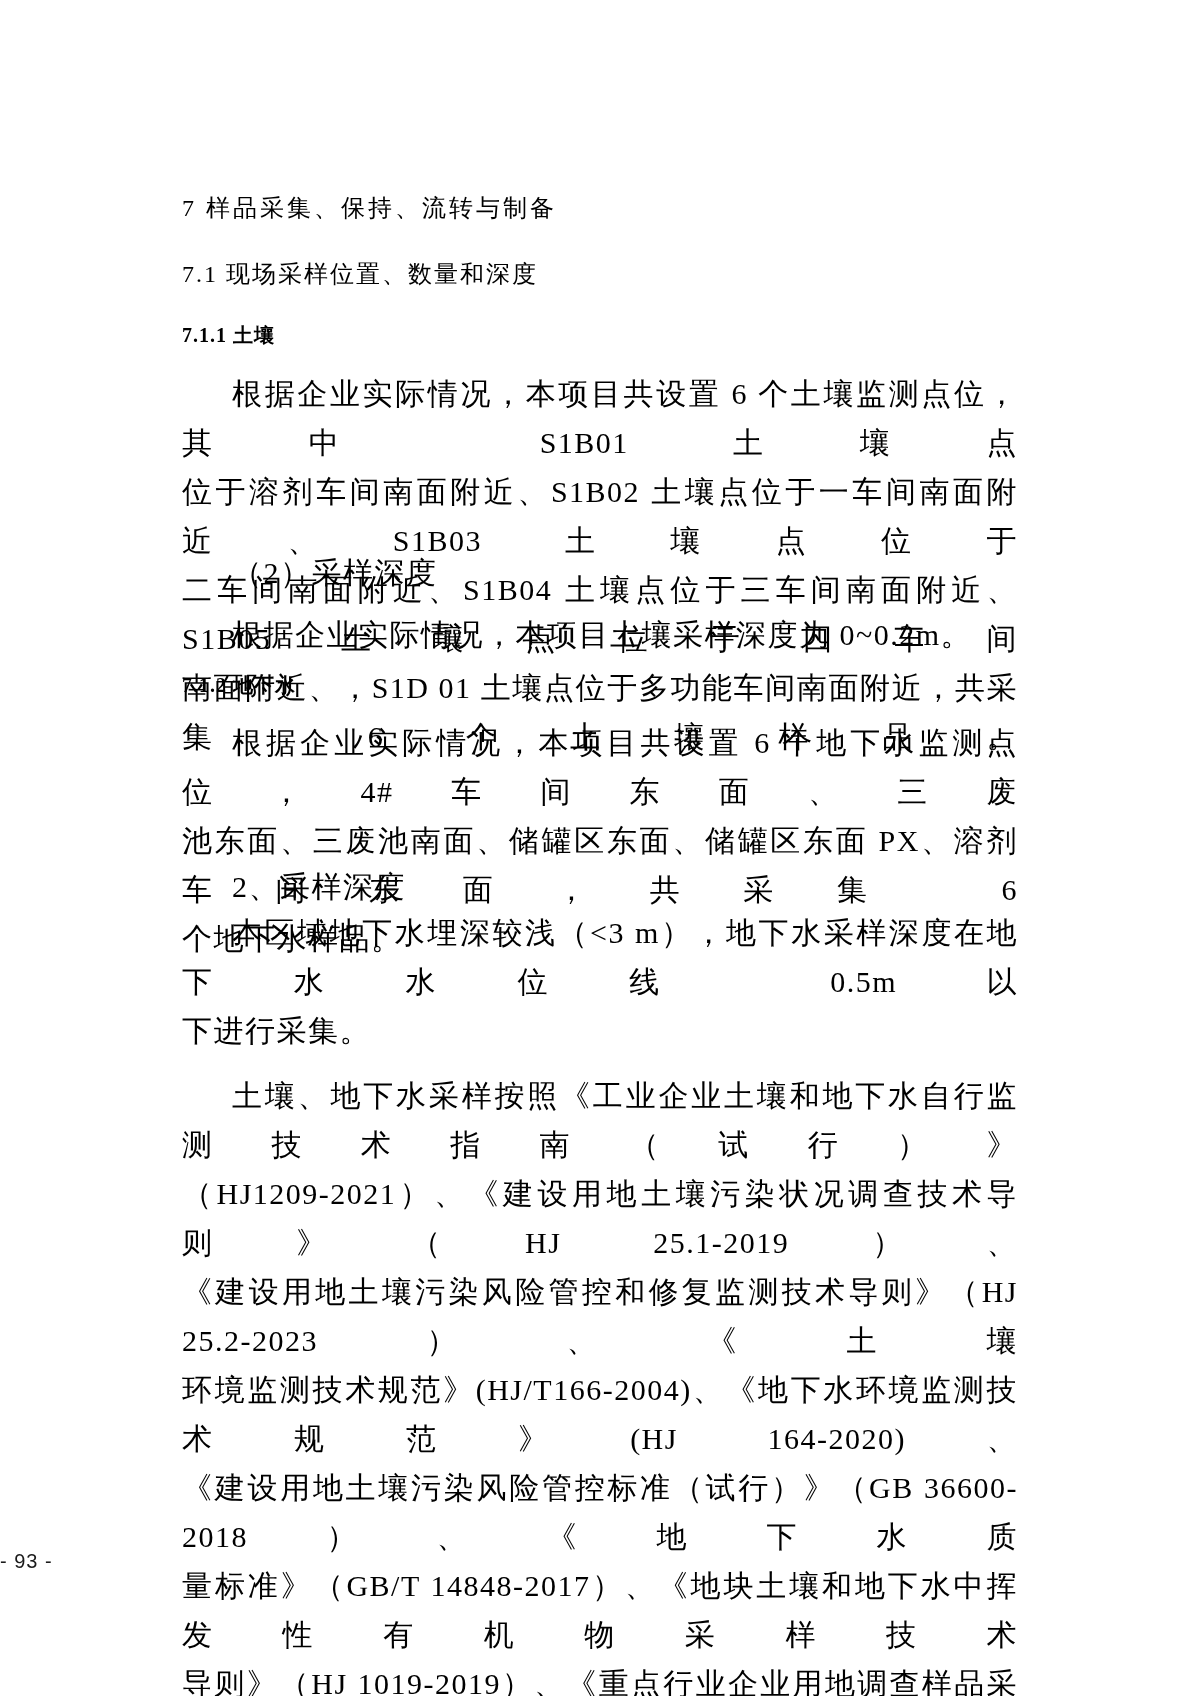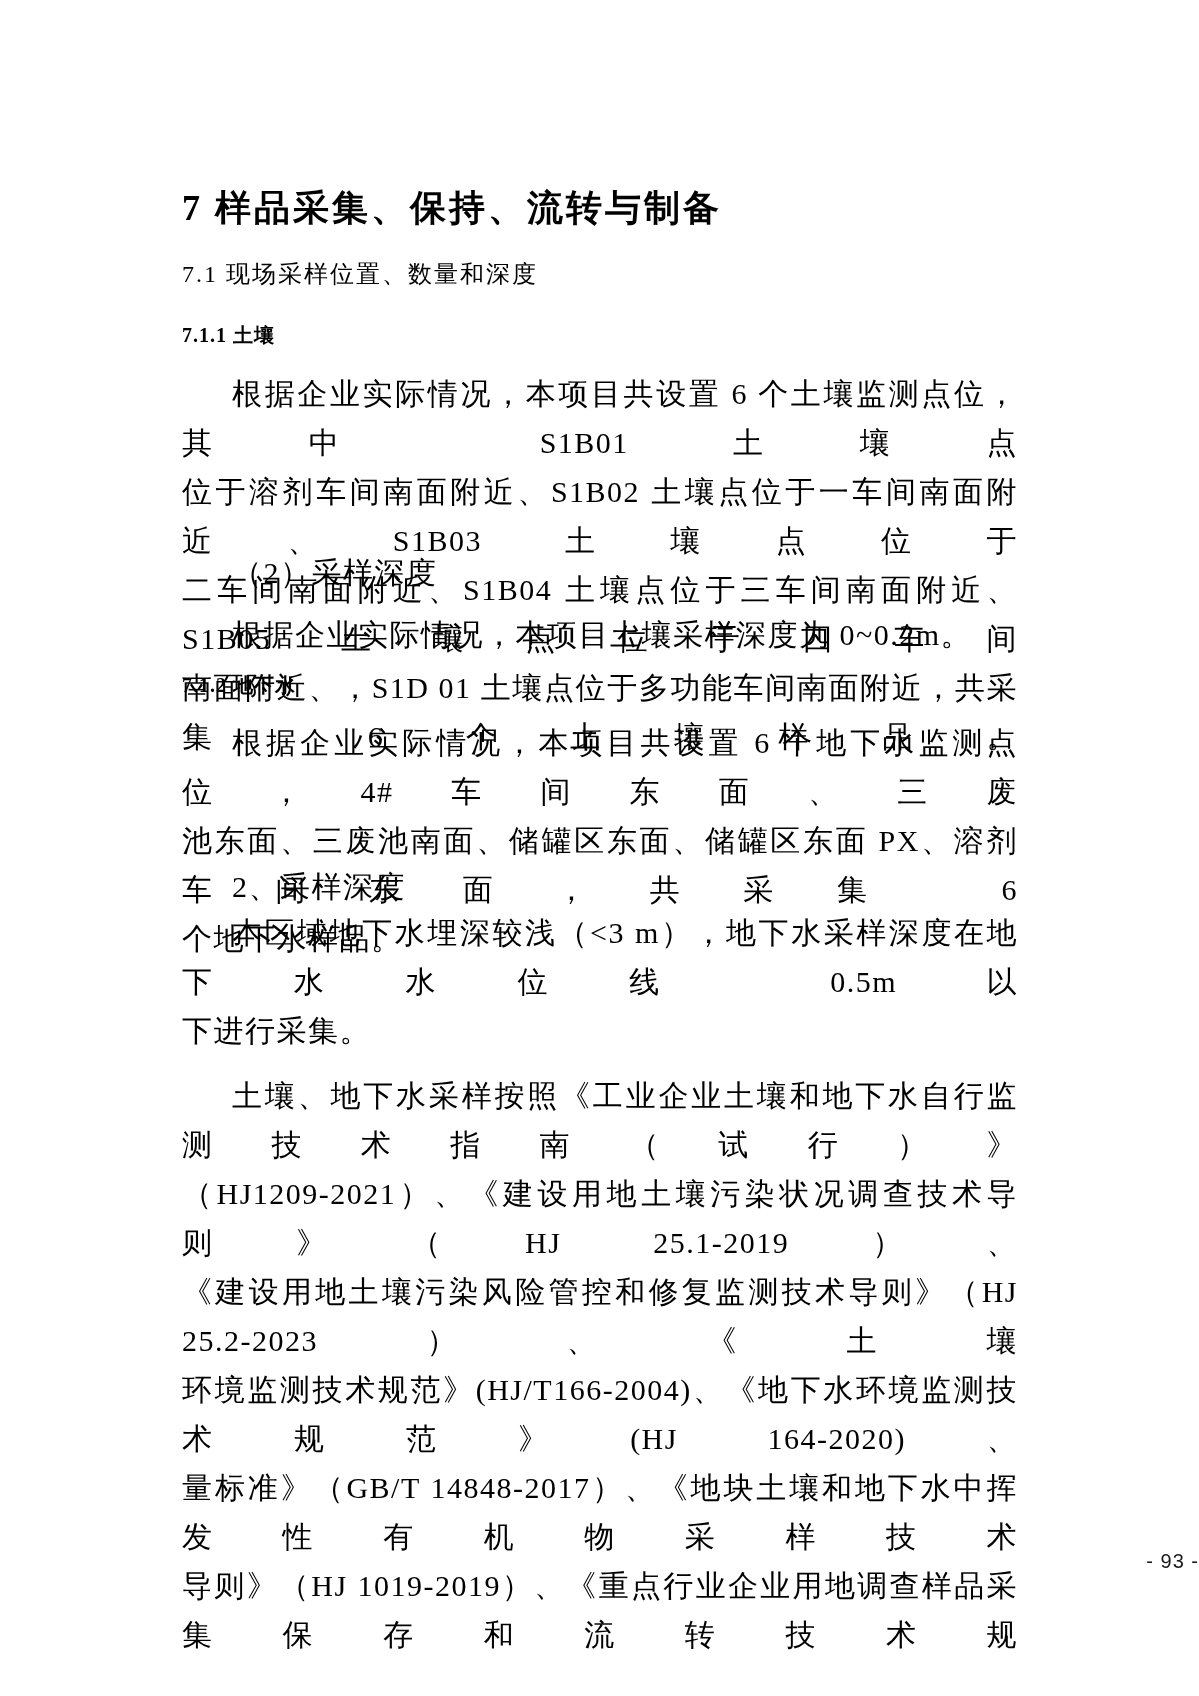--- a/index.html
+++ b/index.html
@@ -15,22 +15,22 @@
     color: #000000;
     font-family: "Liberation Serif", "DejaVu Serif", serif;
     overflow: hidden;
   }
   .block {
     position: absolute;
     left: 182px;
     width: 836px;
   }
   .h1 {
-    font-size: 36px;
-    font-weight: 700;
+    font-size: 24px;
+    font-weight: 400;
     line-height: 44px;
     letter-spacing: 3px;
     white-space: nowrap;
   }
   .h2 {
     font-size: 24px;
     font-weight: 400;
     line-height: 38px;
     letter-spacing: 2px;
     white-space: nowrap;
@@ -54,21 +54,21 @@
     white-space: normal;
     text-align-last: justify;
   }
   .line.indent {
     text-indent: 50px;
   }
   .page-number {
     position: absolute;
     left: 0;
     width: 1199px;
-    text-align: right;
+    text-align: left;
     font-family: "Liberation Sans", "DejaVu Sans", sans-serif;
     font-size: 20px;
     color: #1a1a1a;
     letter-spacing: 1px;
   }
 </style>
 </head>
 <body>
 
 <div class="page">
@@ -110,20 +110,21 @@
     <div class="line fill indent">本区域地下水埋深较浅（&lt;3 m），地下水采样深度在地下水水位线 0.5m 以</div>
     <div class="line">下进行采集。</div>
   </div>
 
 
   <div class="block" style="top:1071px">
     <div class="line fill indent">土壤、地下水采样按照《工业企业土壤和地下水自行监测技术指南（试行）》</div>
     <div class="line fill">（HJ1209-2021）、《建设用地土壤污染状况调查技术导则》（HJ 25.1-2019）、</div>
     <div class="line fill">《建设用地土壤污染风险管控和修复监测技术导则》（HJ 25.2-2023）、《土壤</div>
     <div class="line fill">环境监测技术规范》(HJ/T166-2004)、《地下水环境监测技术规范》(HJ 164-2020)、</div>
+    <div class="line fill">《建设用地土壤污染风险管控标准（试行）》（GB 36600-2018）、《地下水质</div>
     <div class="line fill">量标准》（GB/T 14848-2017）、《地块土壤和地下水中挥发性有机物采样技术</div>
     <div class="line fill">导则》（HJ 1019-2019）、《重点行业企业用地调查样品采集保存和流转技术规</div>
 
   </div>
 
   <div class="page-number" style="top:1550px">- 93 -</div>
 
 </div>
 
 </body></html>

